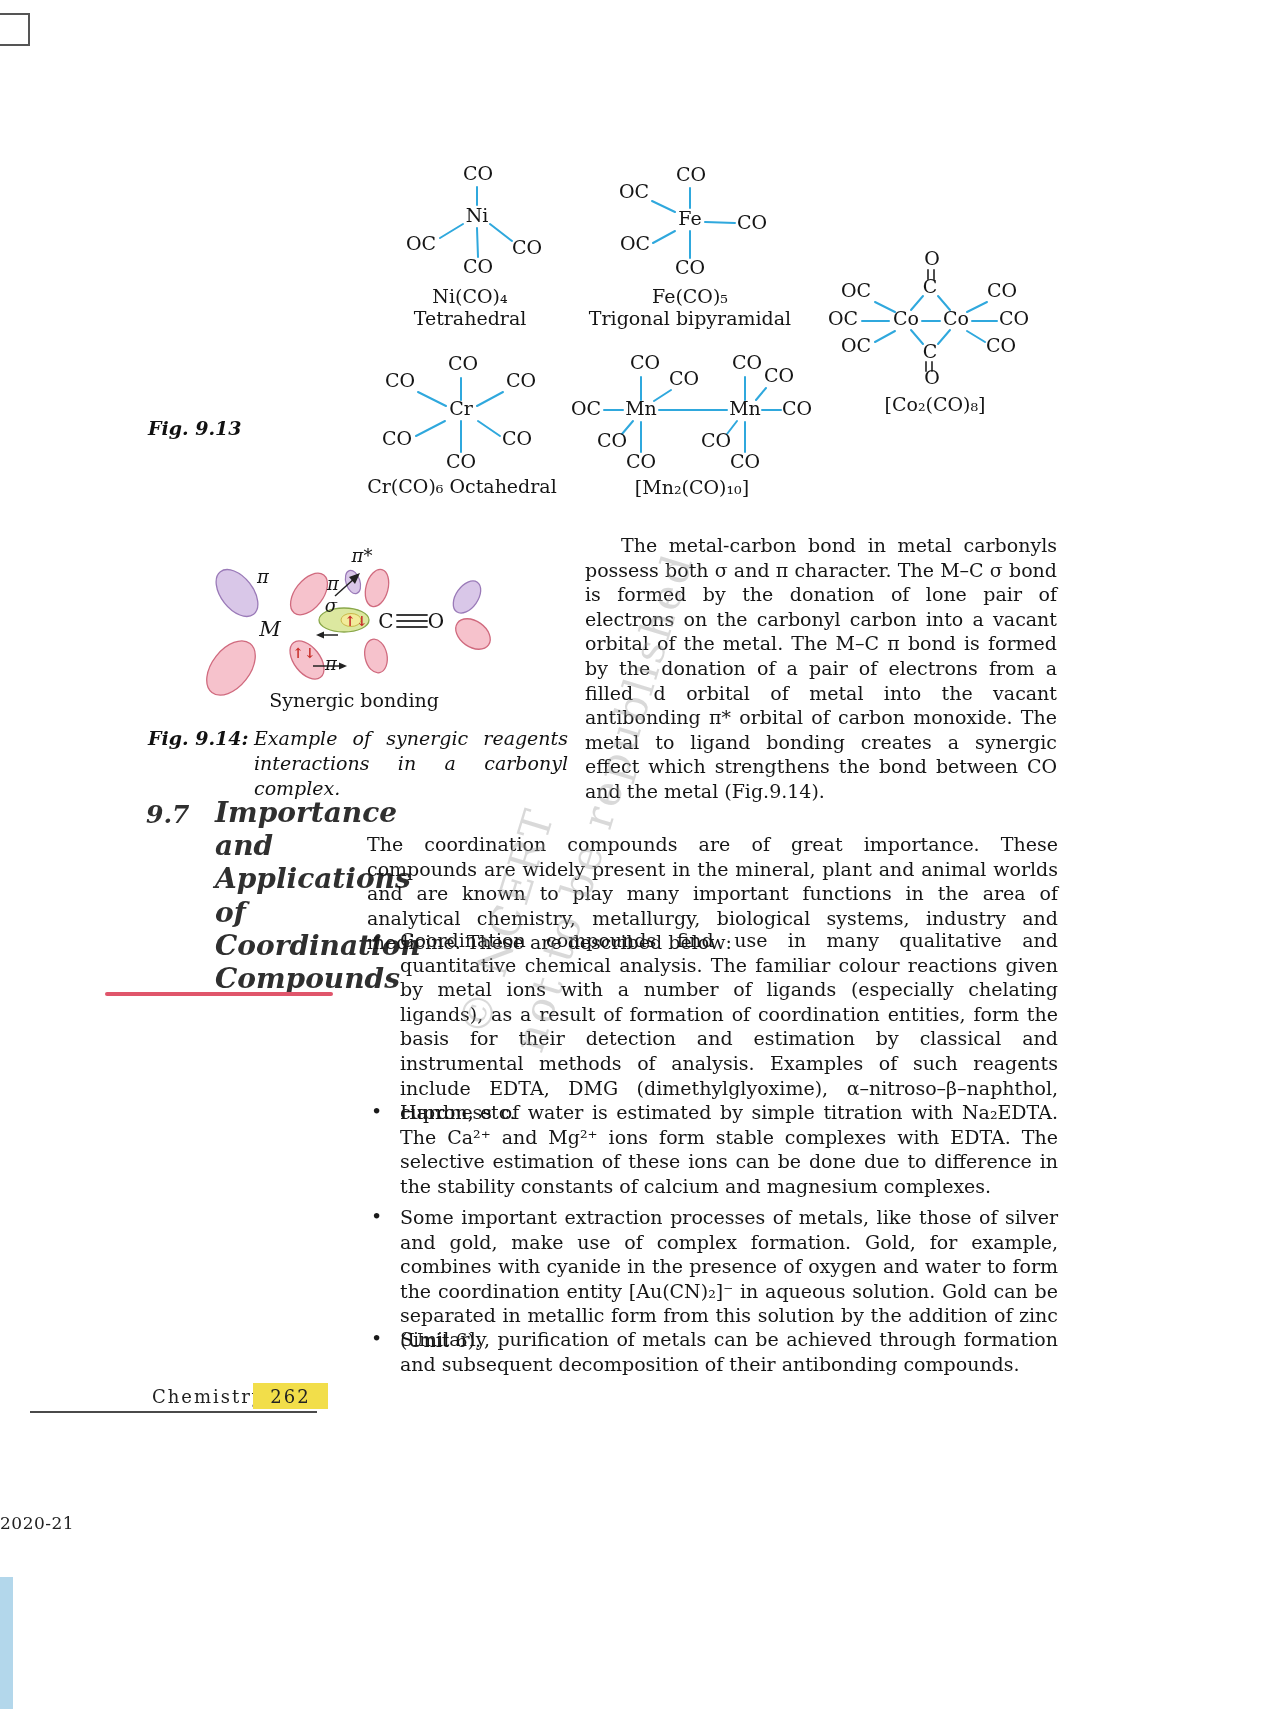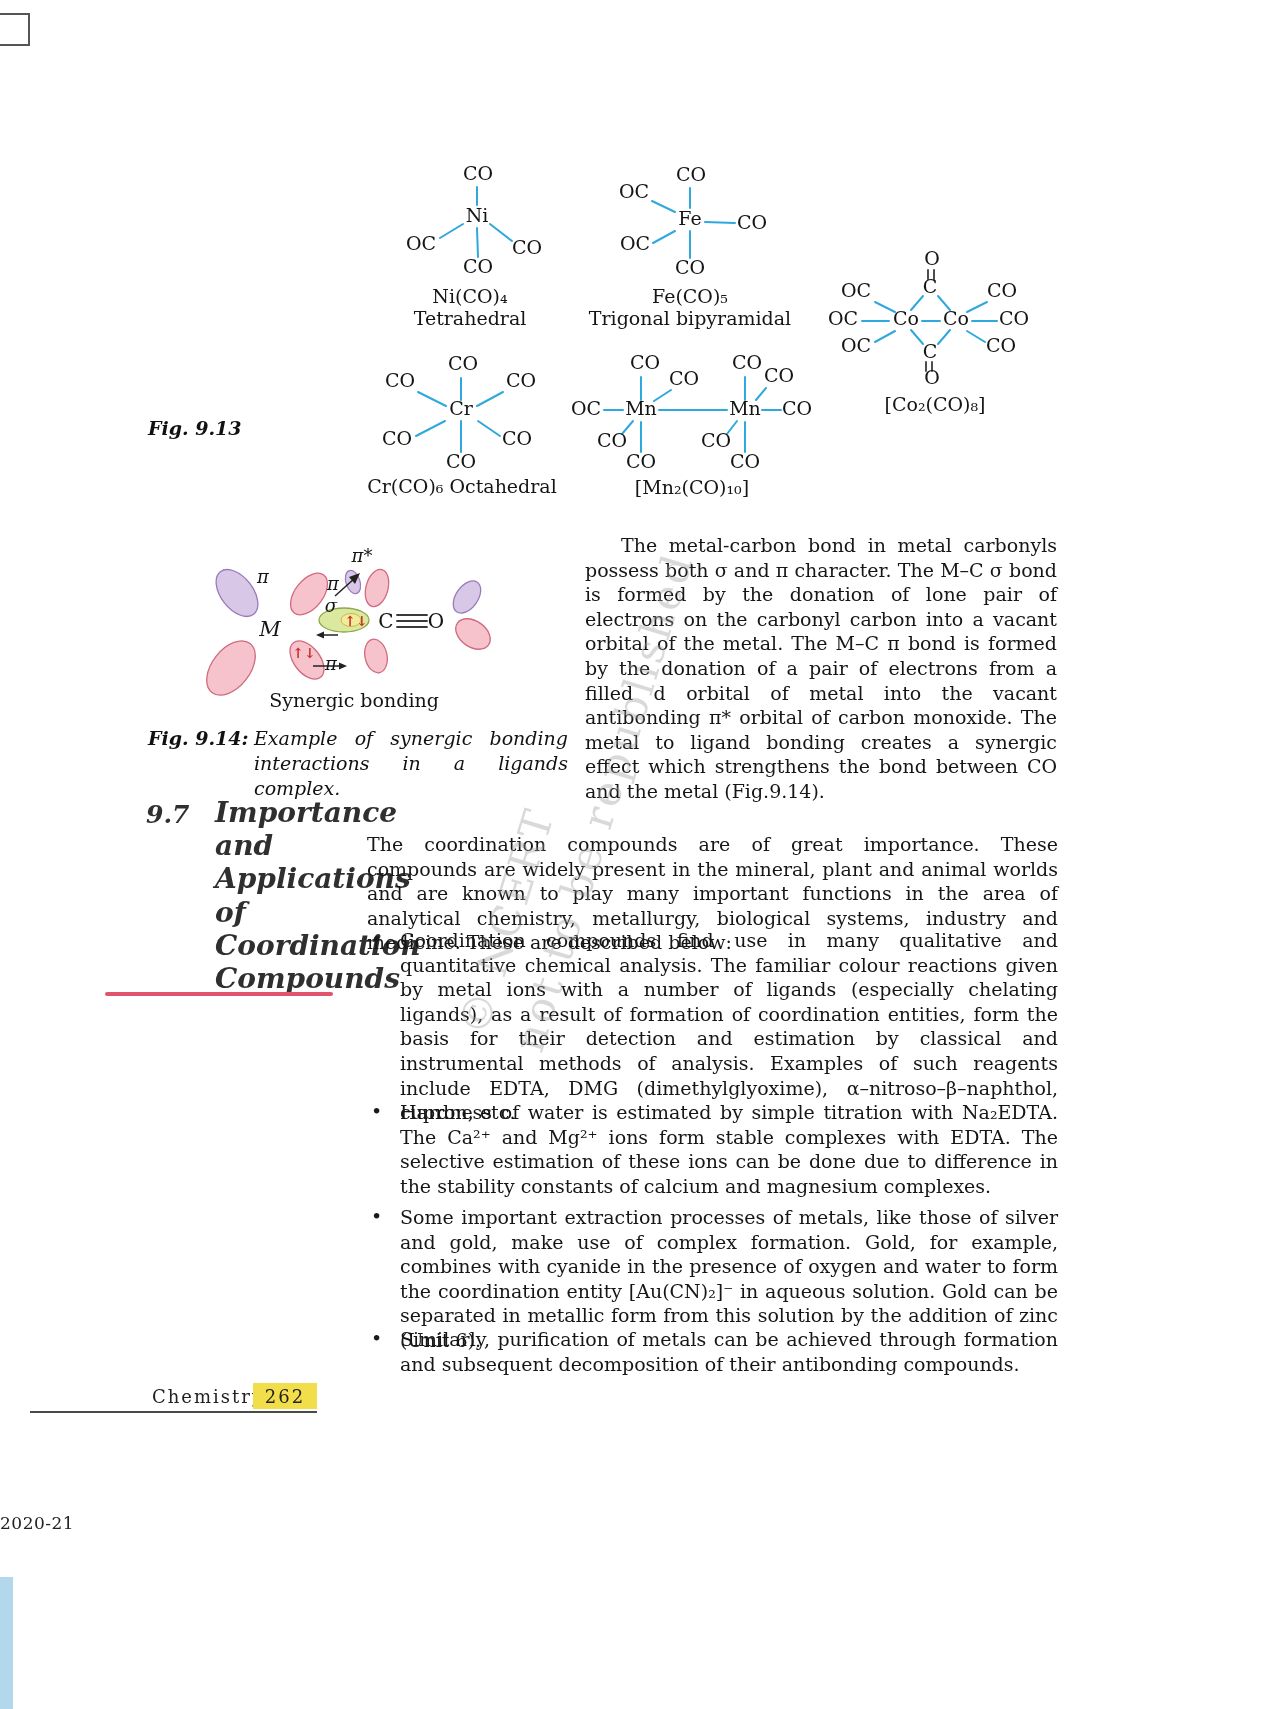--- a/index.html
+++ b/index.html
@@ -215,21 +215,21 @@
     <text class="redpair" x="171" y="86">↑↓</text>
     <text class="atom-big" x="201" y="88">C</text>
     <text class="atom-big" x="251" y="88">O</text>
     <text class="redpair" x="119" y="118">↑↓</text>
     <text class="greek" x="146" y="130">π</text>
     <text class="diagram-label" x="169" y="167">Synergic bonding</text>
   </svg>
 
   <div class="abs fig-caption caption-flex" style="left:148px; top:726px; width:420px;">
     <div class="fig-title" style="width:106px; flex:none;">Fig. 9.14:</div>
-    <div style="flex:1; text-align:justify;">Example of synergic bonding interactions in a ligands complex.</div>
+    <div style="flex:1; text-align:justify;">Example of synergic reagents interactions in a carbonyl complex.</div>
   </div>
 
   <div class="abs para indent-first" style="left:585px; top:533px; width:472px;">The metal-carbon bond in metal carbonyls possess both σ and π character. The M–C σ bond is formed by the donation of lone pair of electrons on the carbonyl carbon into a vacant orbital of the metal. The M–C π bond is formed by the donation of a pair of electrons from a filled d orbital of metal into the vacant antibonding π* orbital of carbon monoxide. The metal to ligand bonding creates a synergic effect which strengthens the bond between CO and the metal (Fig.9.14).</div>
 
   <div class="abs section-number" style="left:146px; top:800px;">9.7</div>
   <div class="abs section-title preline" style="left:199px; top:796px; width:170px;">Importance
 and
 Applications
 of
 Coordination
@@ -250,21 +250,21 @@
 
     <span class="bullet-dot">•</span>
     <div class="bullet-text para">Some important extraction processes of metals, like those of silver and gold, make use of complex formation. Gold, for example, combines with cyanide in the presence of oxygen and water to form the coordination entity [Au(CN)₂]⁻ in aqueous solution. Gold can be separated in metallic form from this solution by the addition of zinc (Unit 6).</div>
   </div>
   <div class="bullet-item" style="top:1327px;">
     <span class="bullet-dot">•</span>
     <div class="bullet-text para">Similarly, purification of metals can be achieved through formation and subsequent decomposition of their antibonding compounds.</div>
   </div>
 
   <div class="abs footer-subject" style="left:152px; top:1386px;">Chemistry</div>
-  <div class="abs page-highlight" style="left:253px; top:1383px; width:64px; height:26px;">262</div>
+  <div class="abs page-highlight" style="left:253px; top:1383px; width:75px; height:26px;">262</div>
   <div class="abs footer-rule" style="left:30px; top:1411px; width:287px; height:2px;"></div>
 
   <div class="abs year" style="left:0; top:1513px; width:1174px;">2020-21</div>
 
   <div class="abs side-bar" style="left:0; top:1577px; width:13px; height:132px;"></div>
 
   <div class="abs watermark" style="left:445px; top:1025px;">
     <div>© NCERT</div>
     <div>not to be republished</div>
   </div>

